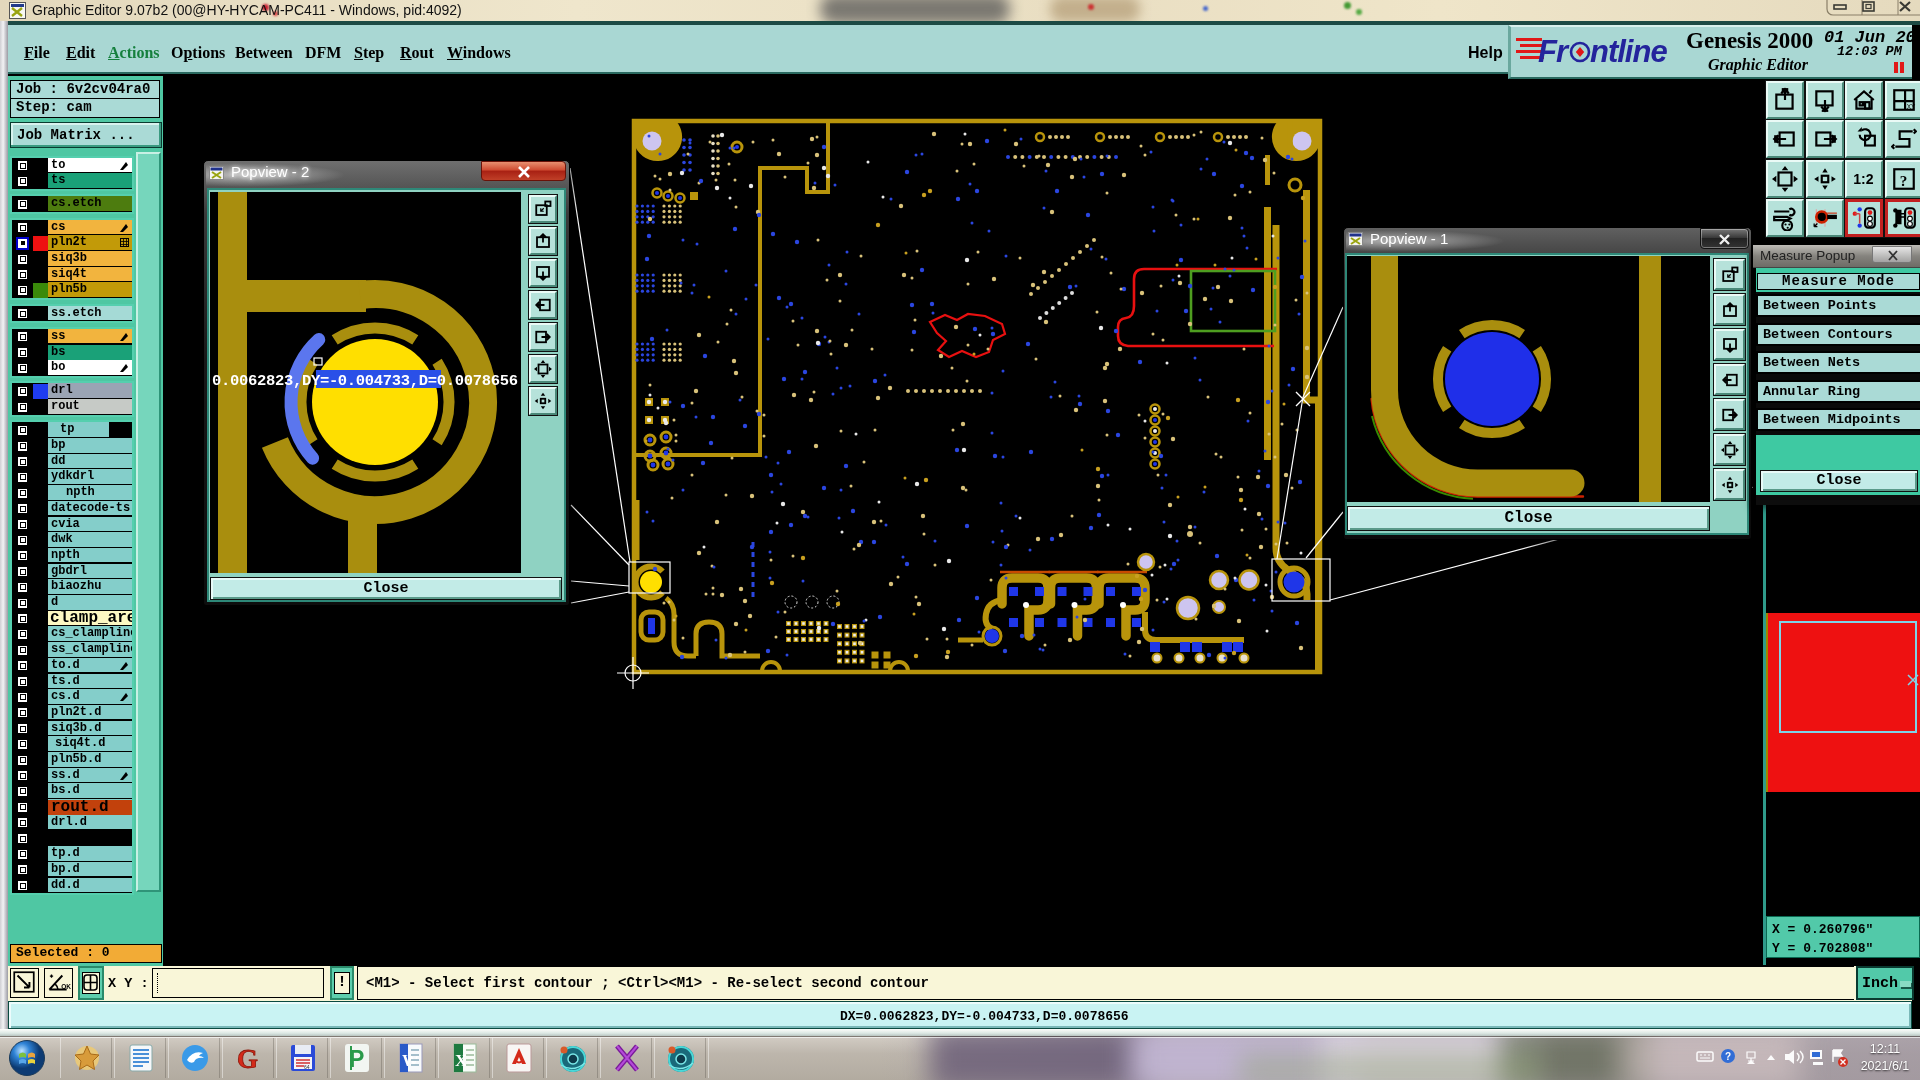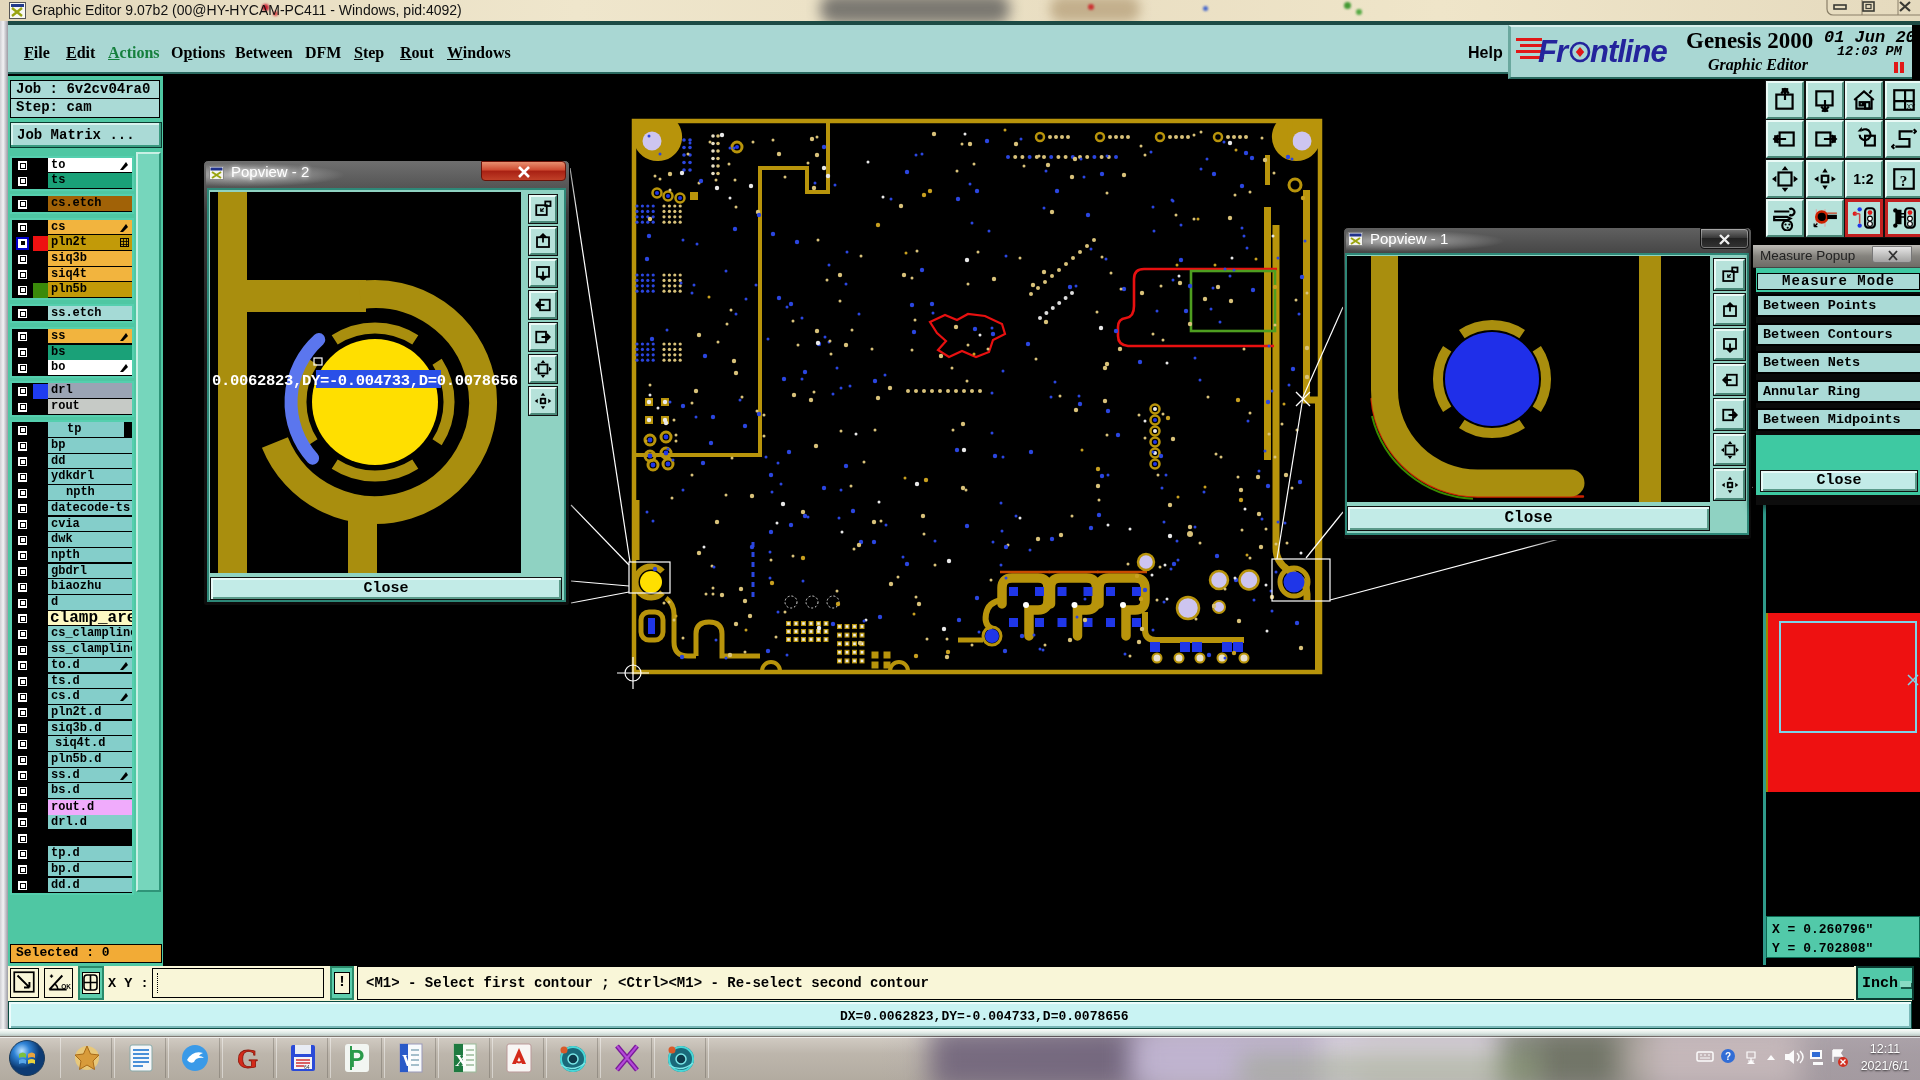--- a/index.html
+++ b/index.html
@@ -967,21 +967,21 @@
 <div class="abs" style="left:19.5px;top:162.5px;width:6px;height:6px;border:1.6px solid #000"></div>
 <div class="abs mono" style="left:48px;top:157.5px;width:84px;height:14.5px;background:#ffffff;font-size:12px;line-height:14px;padding-left:3px;overflow:hidden;white-space:pre">to<svg width="10" height="10" viewBox="0 0 10 10" style="position:absolute;right:3px;top:3px">
       <path d="M1 9 L7 1 L9 4 L4 9 Z" fill="#000"></path>
     </svg></div>
 <div class="abs" style="left:16px;top:174.7px;width:13px;height:13px;background:#fff;border:2px solid #000"></div>
 <div class="abs" style="left:19.5px;top:178.2px;width:6px;height:6px;border:1.6px solid #000"></div>
 <div class="abs mono" style="left:48px;top:173.2px;width:84px;height:14.5px;background:#1aa178;font-size:12px;line-height:14px;padding-left:3px;overflow:hidden;white-space:pre">ts</div>
 <div class="abs" style="left:10px;top:194.4px;width:124px;height:19.7px;background:#000;border:2px solid #55cfae"></div>
 <div class="abs" style="left:16px;top:197.9px;width:13px;height:13px;background:#fff;border:2px solid #000"></div>
 <div class="abs" style="left:19.5px;top:201.4px;width:6px;height:6px;border:1.6px solid #000"></div>
-<div class="abs mono" style="left:48px;top:196.4px;width:84px;height:14.5px;background:#a16207;font-size:12px;line-height:14px;padding-left:3px;overflow:hidden;white-space:pre">cs.etch</div>
+<div class="abs mono" style="left:48px;top:196.4px;width:84px;height:14.5px;background:#4d7c0f;font-size:12px;line-height:14px;padding-left:3px;overflow:hidden;white-space:pre">cs.etch</div>
 <div class="abs" style="left:10px;top:217.6px;width:124px;height:82.5px;background:#000;border:2px solid #55cfae"></div>
 <div class="abs" style="left:16px;top:221.1px;width:13px;height:13px;background:#fff;border:2px solid #000"></div>
 <div class="abs" style="left:19.5px;top:224.6px;width:6px;height:6px;border:1.6px solid #000"></div>
 <div class="abs mono" style="left:48px;top:219.6px;width:84px;height:14.5px;background:#f2b43e;font-size:12px;line-height:14px;padding-left:3px;overflow:hidden;white-space:pre">cs<svg width="10" height="10" viewBox="0 0 10 10" style="position:absolute;right:3px;top:3px">
       <path d="M1 9 L7 1 L9 4 L4 9 Z" fill="#000"></path>
     </svg></div>
 <div class="abs" style="left:16px;top:236.8px;width:13px;height:13px;background:#fff;border:2px solid #0000cc"></div>
 <div class="abs" style="left:20.5px;top:241.3px;width:4px;height:4px;background:#000"></div>
 <div class="abs" style="left:33px;top:235.8px;width:15px;height:15px;background:#ee1111"></div>
 <div class="abs mono" style="left:48px;top:235.3px;width:84px;height:14.5px;background:#c29a08;font-size:12px;line-height:14px;padding-left:3px;overflow:hidden;white-space:pre">pln2t<svg width="9" height="9" viewBox="0 0 9 9" style="position:absolute;right:3px;top:3px">
@@ -1020,21 +1020,21 @@
 <div class="abs" style="left:16px;top:384.9px;width:13px;height:13px;background:#fff;border:2px solid #000"></div>
 <div class="abs" style="left:19.5px;top:388.4px;width:6px;height:6px;border:1.6px solid #000"></div>
 <div class="abs" style="left:33px;top:383.9px;width:15px;height:15px;background:#1f3cf0"></div>
 <div class="abs mono" style="left:48px;top:383.4px;width:84px;height:14.5px;background:#9aa4b4;font-size:12px;line-height:14px;padding-left:3px;overflow:hidden;white-space:pre">drl</div>
 <div class="abs" style="left:16px;top:400.6px;width:13px;height:13px;background:#fff;border:2px solid #000"></div>
 <div class="abs" style="left:19.5px;top:404.1px;width:6px;height:6px;border:1.6px solid #000"></div>
 <div class="abs mono" style="left:48px;top:399.1px;width:84px;height:14.5px;background:#c6cac6;font-size:12px;line-height:14px;padding-left:3px;overflow:hidden;white-space:pre">rout</div>
 <div class="abs" style="left:10px;top:420.3px;width:124px;height:475.0px;background:#000;border:2px solid #55cfae"></div>
 <div class="abs" style="left:16px;top:423.8px;width:13px;height:13px;background:#fff;border:2px solid #000"></div>
 <div class="abs" style="left:19.5px;top:427.3px;width:6px;height:6px;border:1.6px solid #000"></div>
-<div class="abs mono" style="left:48px;top:422.3px;width:76px;height:14.5px;background:#84ceca;font-size:12px;line-height:14px;padding-left:19px;overflow:hidden;white-space:pre">tp</div>
+<div class="abs mono" style="left:48px;top:422.3px;width:61px;height:14.5px;background:#84ceca;font-size:12px;line-height:14px;padding-left:12px;overflow:hidden;white-space:pre">tp</div>
 <div class="abs" style="left:16px;top:439.5px;width:13px;height:13px;background:#fff;border:2px solid #000"></div>
 <div class="abs" style="left:19.5px;top:443.0px;width:6px;height:6px;border:1.6px solid #000"></div>
 <div class="abs mono" style="left:48px;top:438.0px;width:84px;height:14.5px;background:#84ceca;font-size:12px;line-height:14px;padding-left:3px;overflow:hidden;white-space:pre">bp</div>
 <div class="abs" style="left:16px;top:455.2px;width:13px;height:13px;background:#fff;border:2px solid #000"></div>
 <div class="abs" style="left:19.5px;top:458.7px;width:6px;height:6px;border:1.6px solid #000"></div>
 <div class="abs mono" style="left:48px;top:453.7px;width:84px;height:14.5px;background:#84ceca;font-size:12px;line-height:14px;padding-left:3px;overflow:hidden;white-space:pre">dd</div>
 <div class="abs" style="left:16px;top:470.9px;width:13px;height:13px;background:#fff;border:2px solid #000"></div>
 <div class="abs" style="left:19.5px;top:474.4px;width:6px;height:6px;border:1.6px solid #000"></div>
 <div class="abs mono" style="left:48px;top:469.4px;width:84px;height:14.5px;background:#84ceca;font-size:12px;line-height:14px;padding-left:3px;overflow:hidden;white-space:pre">ydkdrl</div>
 <div class="abs" style="left:16px;top:486.6px;width:13px;height:13px;background:#fff;border:2px solid #000"></div>
@@ -1106,21 +1106,21 @@
 <div class="abs" style="left:16px;top:800.6px;width:13px;height:13px;background:#fff;border:2px solid #000"></div>
 <div class="abs" style="left:19.5px;top:804.1px;width:6px;height:6px;border:1.6px solid #000"></div>
 <div class="abs mono" style="left:48px;top:799.1px;width:84px;height:14.5px;background:#84ceca;font-size:12px;line-height:14px;padding-left:3px;overflow:hidden;white-space:pre">bo.d<svg width="10" height="10" viewBox="0 0 10 10" style="position:absolute;right:3px;top:3px">
       <path d="M1 9 L7 1 L9 4 L4 9 Z" fill="#000"></path>
     </svg></div>
 <div class="abs" style="left:16px;top:816.3px;width:13px;height:13px;background:#fff;border:2px solid #000"></div>
 <div class="abs" style="left:19.5px;top:819.8px;width:6px;height:6px;border:1.6px solid #000"></div>
 <div class="abs mono" style="left:48px;top:814.8px;width:84px;height:14.5px;background:#84ceca;font-size:12px;line-height:14px;padding-left:3px;overflow:hidden;white-space:pre">drl.d</div>
 <div class="abs" style="left:16px;top:832.0px;width:13px;height:13px;background:#fff;border:2px solid #000"></div>
 <div class="abs" style="left:19.5px;top:835.5px;width:6px;height:6px;border:1.6px solid #000"></div>
-<div class="abs mono" style="left:48px;top:800px;width:84px;height:14.5px;background:#f0abfc;font-size:12px;line-height:14px;padding-left:3px;overflow:hidden;white-space:pre">rout.d</div>
+<div class="abs mono" style="left:48px;top:800px;width:84px;height:14.5px;background:#c2410c;font-size:16px;line-height:14px;padding-left:3px;overflow:hidden;white-space:pre">rout.d</div>
 <div class="abs" style="left:16px;top:847.7px;width:13px;height:13px;background:#fff;border:2px solid #000"></div>
 <div class="abs" style="left:19.5px;top:851.2px;width:6px;height:6px;border:1.6px solid #000"></div>
 <div class="abs mono" style="left:48px;top:846.2px;width:84px;height:14.5px;background:#84ceca;font-size:12px;line-height:14px;padding-left:3px;overflow:hidden;white-space:pre">tp.d</div>
 <div class="abs" style="left:16px;top:863.4px;width:13px;height:13px;background:#fff;border:2px solid #000"></div>
 <div class="abs" style="left:19.5px;top:866.9px;width:6px;height:6px;border:1.6px solid #000"></div>
 <div class="abs mono" style="left:48px;top:861.9px;width:84px;height:14.5px;background:#84ceca;font-size:12px;line-height:14px;padding-left:3px;overflow:hidden;white-space:pre">bp.d</div>
 <div class="abs" style="left:16px;top:879.1px;width:13px;height:13px;background:#fff;border:2px solid #000"></div>
 <div class="abs" style="left:19.5px;top:882.6px;width:6px;height:6px;border:1.6px solid #000"></div>
 <div class="abs mono" style="left:48px;top:877.6px;width:84px;height:14.5px;background:#84ceca;font-size:12px;line-height:14px;padding-left:3px;overflow:hidden;white-space:pre">dd.d</div>
 <div class="abs mono" style="left:10px;top:944px;width:152px;height:19px;background:#f2ab36;border:1.6px solid #000;font-size:13px;line-height:16px;padding-left:5px;white-space:pre">Selected : 0</div>

